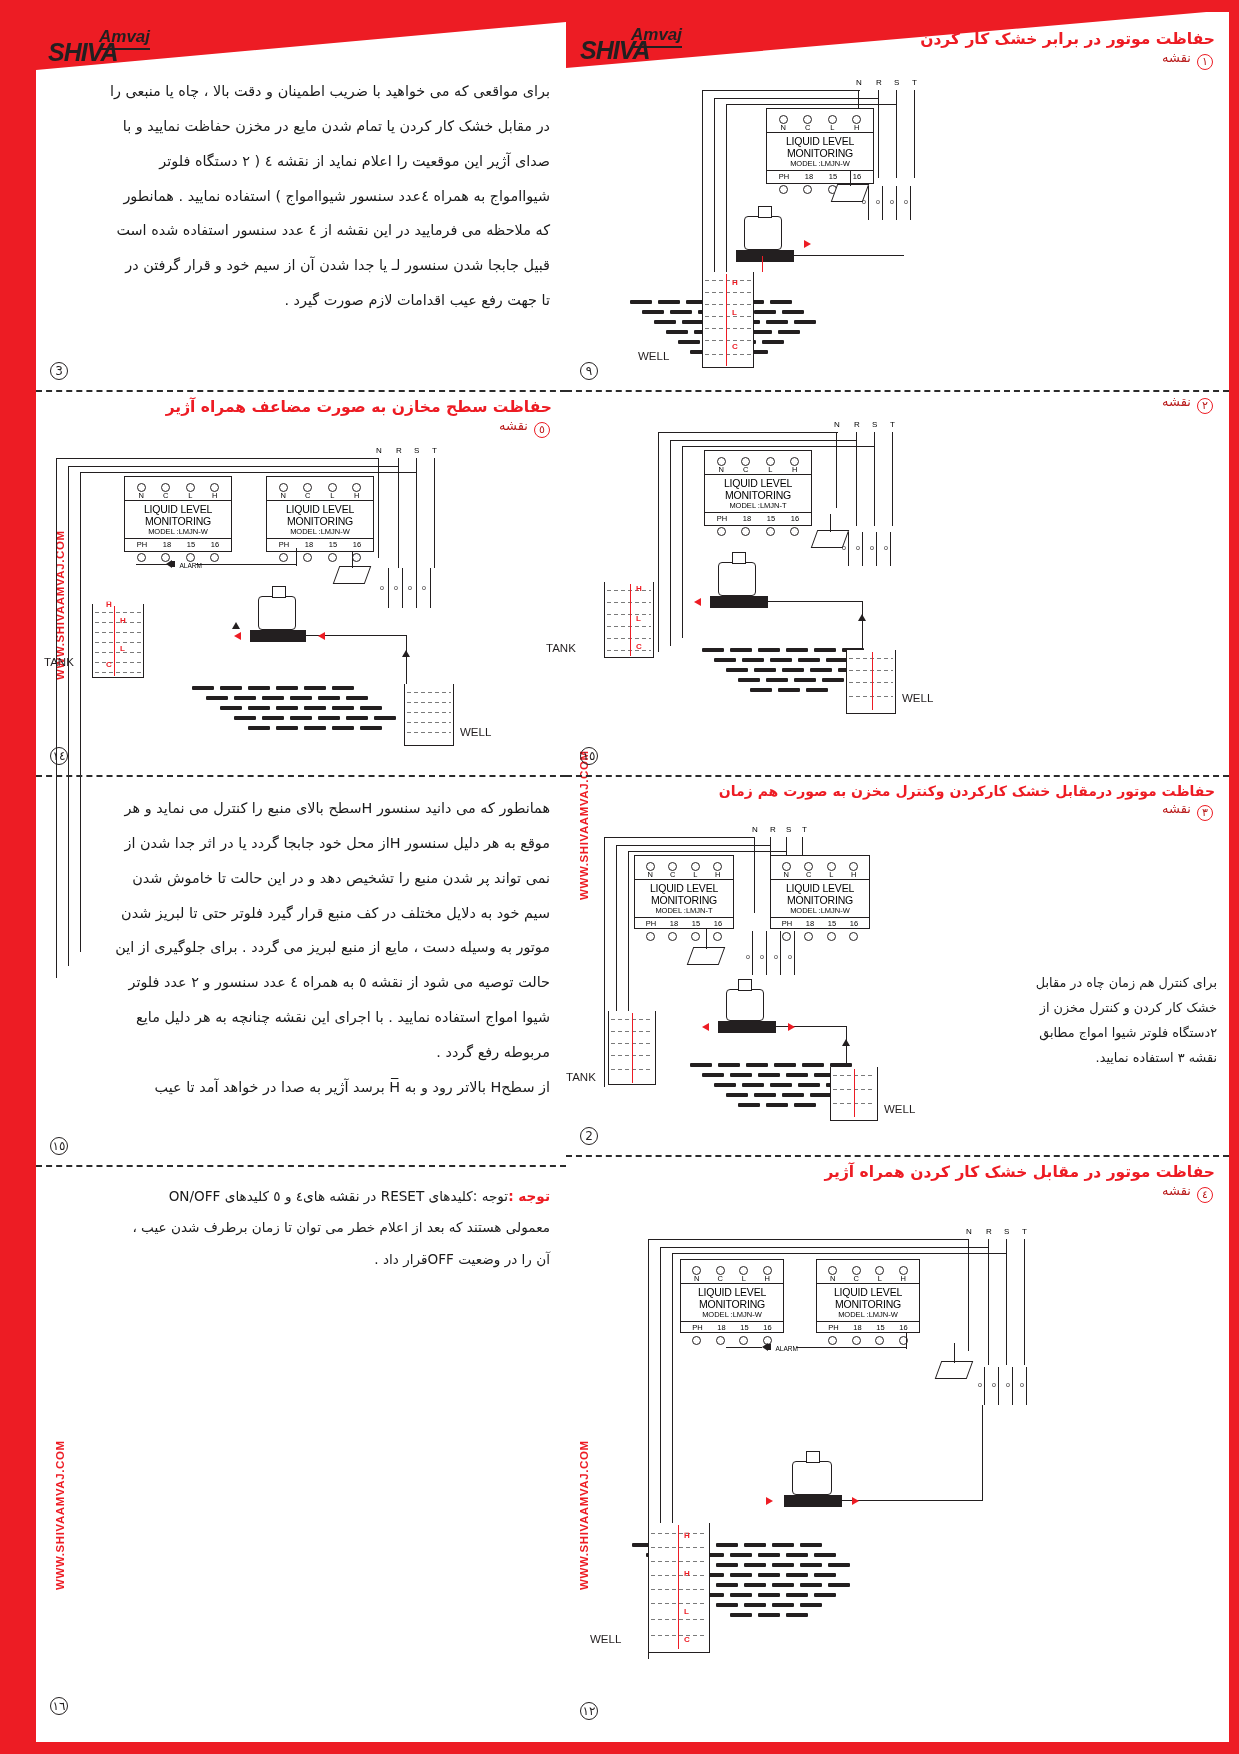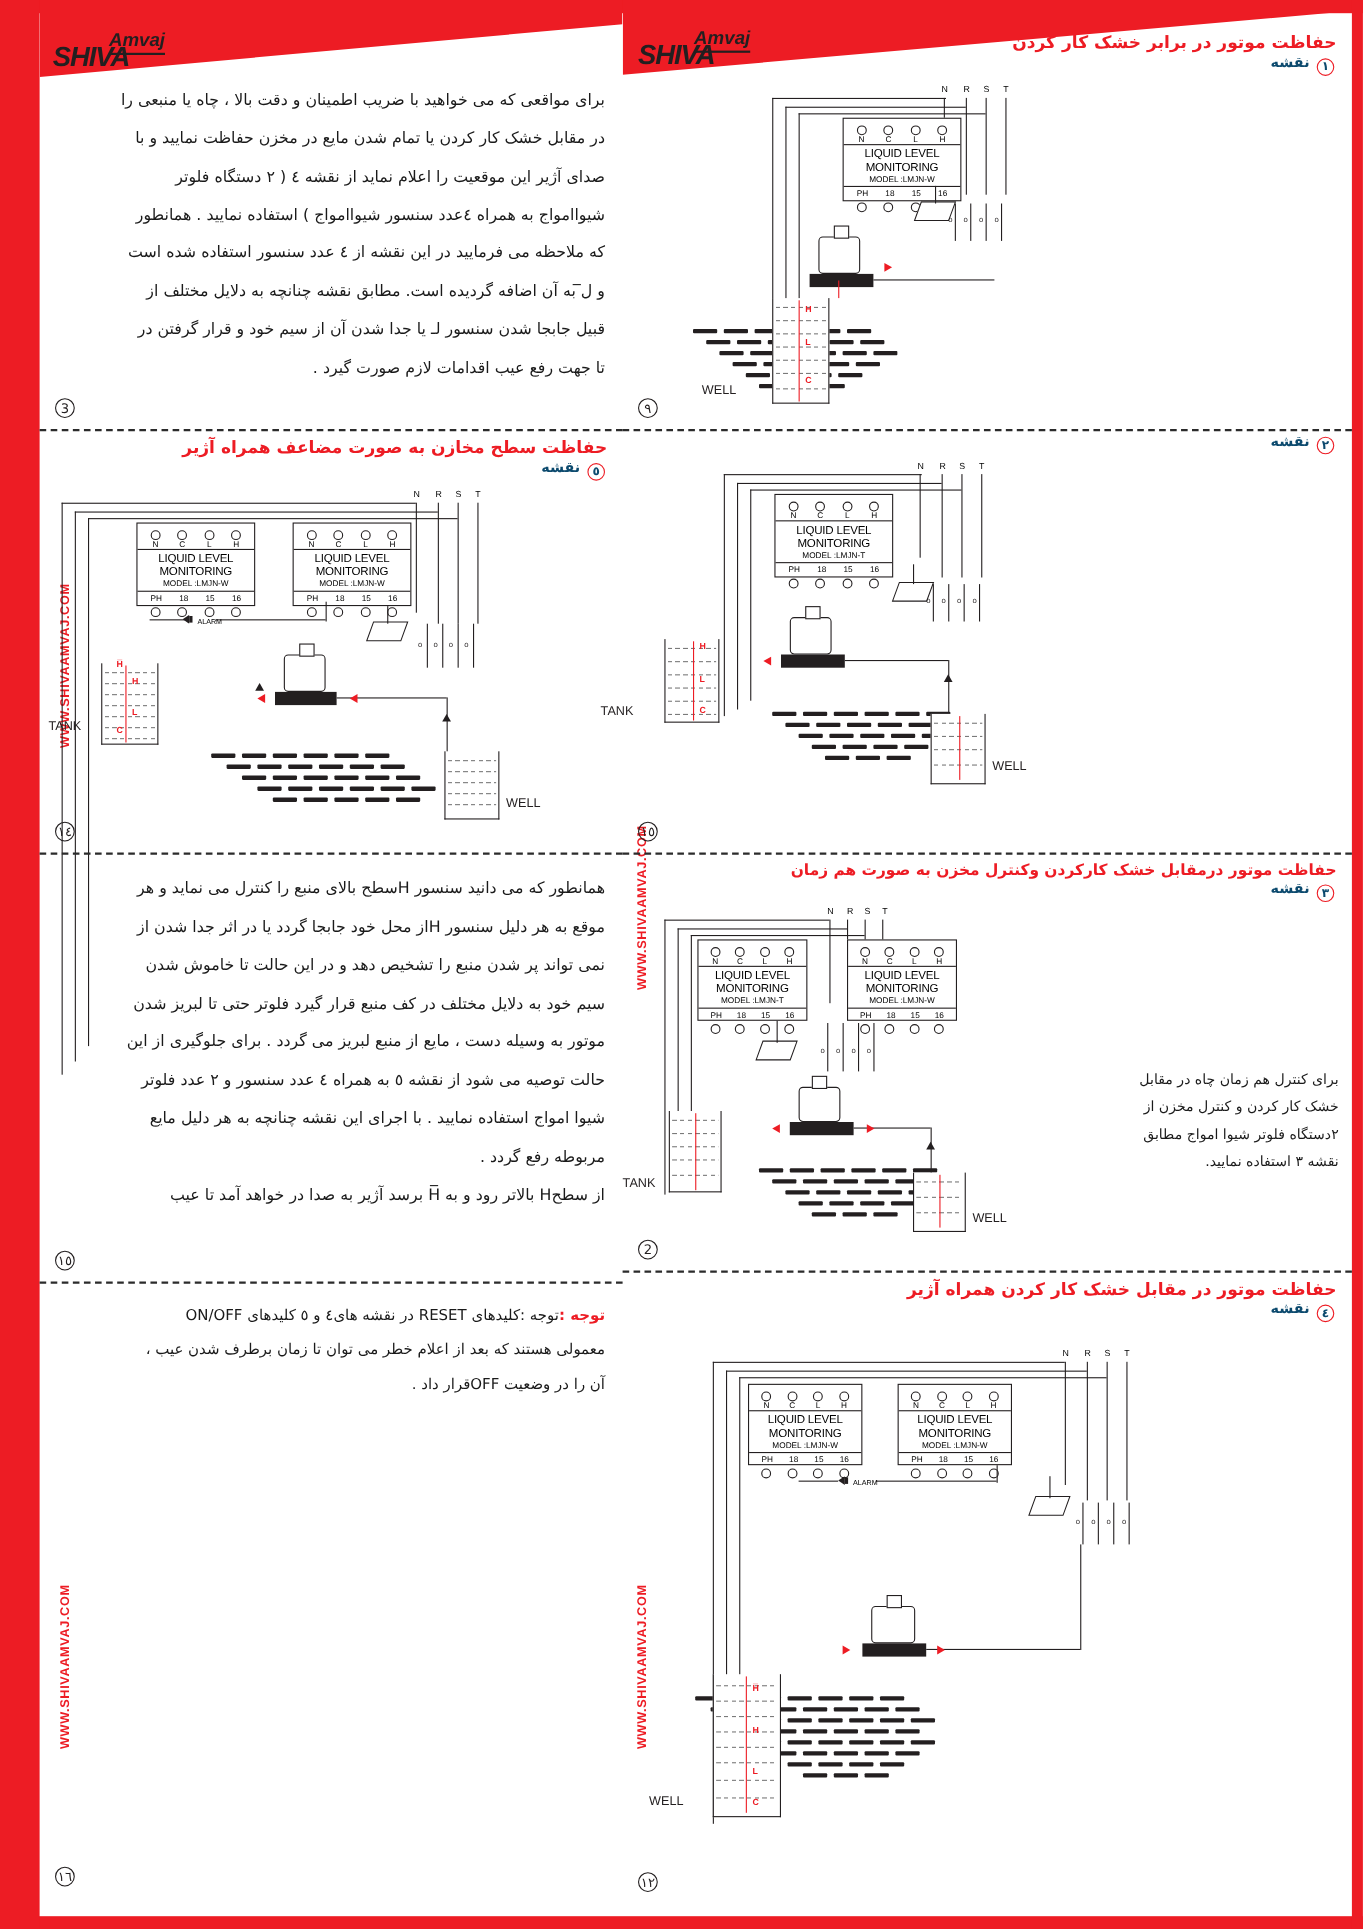--- a/index.html
+++ b/index.html
@@ -56,21 +56,21 @@
   .panel + .panel { border-top:2px dashed #2b2b2b; }
 
   .ptitle {
     color:#ed1c24; font-weight:bold; font-size:15.5px;
     direction:rtl; text-align:right;
     font-family:"DejaVu Sans", sans-serif;
     padding:6px 14px 0 0;
     white-space:nowrap;
   }
   .pnum-label {
-    color:#0c4a6e; font-weight:bold; font-size:13px;
+    color:#b91c1c; font-weight:normal; font-size:13px;
     direction:rtl; text-align:right; padding:2px 14px 0 16px;
     font-family:"DejaVu Sans", sans-serif;
   }
   .circ {
     display:inline-block; border:1.3px solid #ed1c24; border-radius:50%;
     width:16px; height:16px; line-height:14px; text-align:center;
     font-size:11px; vertical-align:-3px; margin:0 2px;
   }
   .circ-dark {
     display:inline-block; border:1.3px solid #231f20; border-radius:50%;
@@ -191,21 +191,20 @@
       <span class="amvaj">Amvaj</span>
     </div>
 
     <div class="panel" style="height:390px; padding-top:60px;">
       <div class="ptext">
         <div>برای مواقعی که می خواهید  با ضریب اطمینان  و دقت بالا  ، چاه یا منبعی را</div>
         <div>در مقابل خشک کار کردن  یا تمام شدن مایع در مخزن حفاظت نمایید  و با</div>
         <div>صدای آژیر این موقعیت را اعلام نماید از نقشه ٤ ( ٢ دستگاه فلوتر</div>
         <div>شیواامواج به همراه ٤عدد سنسور شیواامواج ) استفاده نمایید . همانطور</div>
         <div>که ملاحظه می فرمایید در این نقشه از ٤ عدد سنسور استفاده شده است</div>
-        <div>و ل̅ به آن اضافه گردیده است. مطابق نقشه چنانچه  به دلایل مختلف از</div>
         <div>قبیل جابجا شدن سنسور لـ یا جدا شدن آن  از سیم خود و قرار گرفتن در</div>
         <div>تا  جهت رفع عیب  اقدامات لازم صورت گیرد .</div>
       </div>
       <div class="corner-num">
         <span class="circ-dark">3</span>
       </div>
     </div>
 
     <div class="panel" style="height:385px;">
       <div class="ptitle">حفاظت  سطح مخازن  به صورت مضاعف  همراه آژیر</div>

